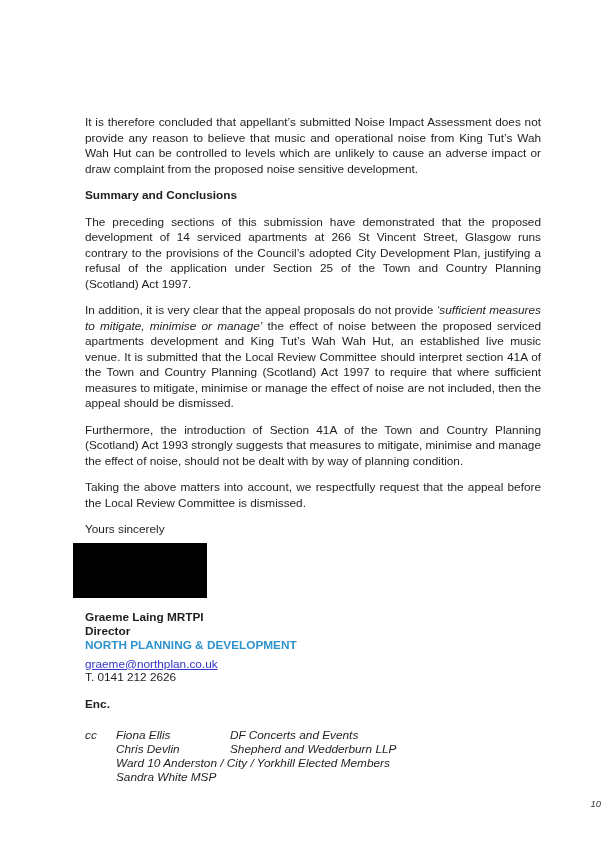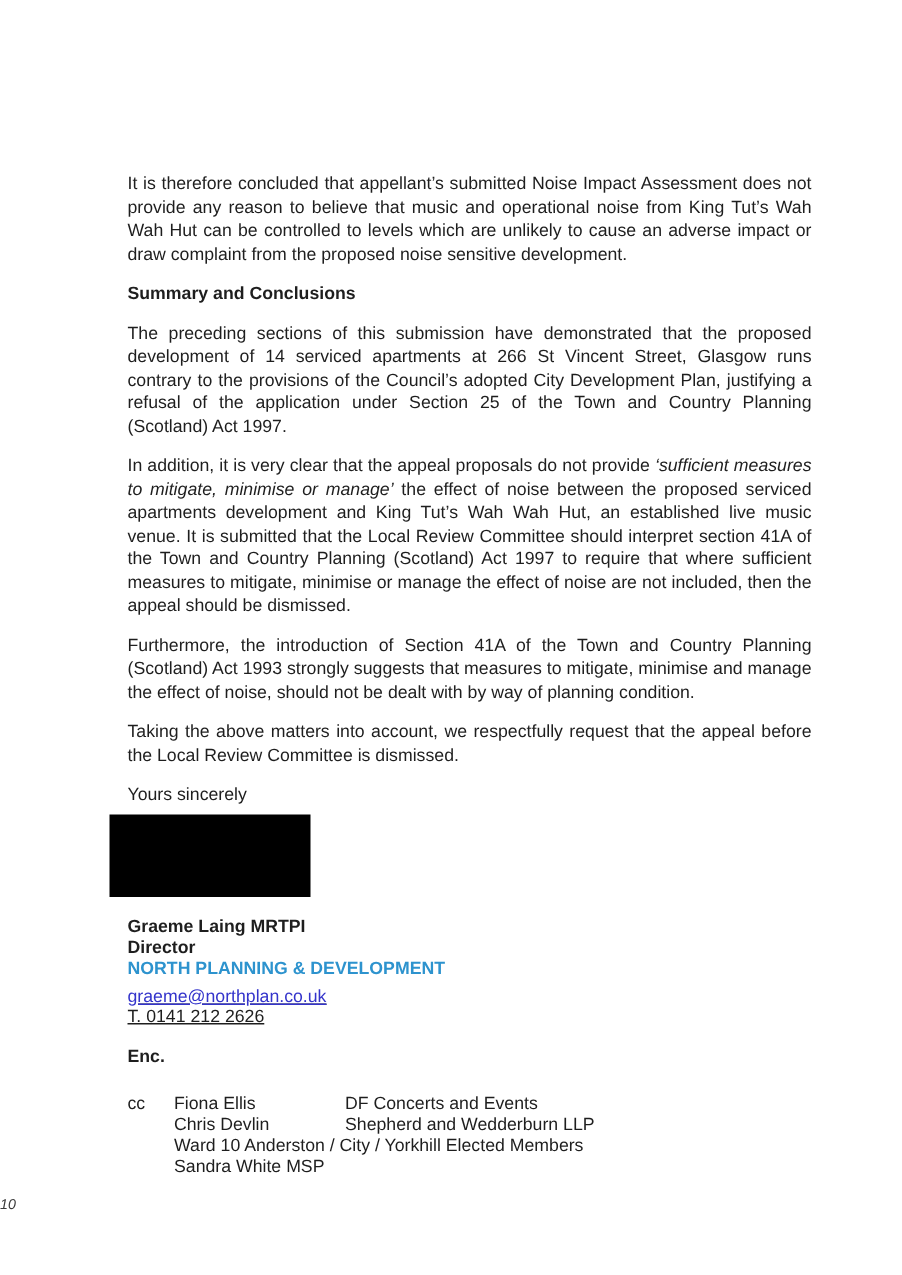--- a/index.html
+++ b/index.html
@@ -46,54 +46,54 @@
     margin: 0 0 6px 0;
   }
   .sig-name, .sig-title { font-weight: bold; }
   .sig-company {
     font-weight: bold;
     color: #2d93ce;
   }
   .contact-block {
     line-height: 13.5px;
     margin: 0 0 10px 0;
-    text-decoration: underline;
   }
   .email-link {
     color: #3434cb;
     text-decoration: underline;
     cursor: pointer;
   }
   .enc {
     font-weight: bold;
     margin: 12px 0 16px 0;
   }
   .appendix {
     font-weight: bold;
     margin: 0 0 10px 0;
   }
   .cc-block {
     display: flex;
     line-height: 14px;
     margin-top: 14px;
+    font-style: italic;
   }
   .cc-label { width: 31px; }
   .cc-rows { flex: 1; }
   .cc-row { display: block; }
   .cc-name {
     display: inline-block;
     min-width: 114px;
     vertical-align: top;
   }
   .page-number {
     position: absolute;
     left: 0;
     right: 0;
     top: 798px;
-    text-align: left;
+    text-align: right;
     font-size: 9.5px;
     color: #3a3a3a;
     font-style: italic;
   }
 </style>
 </head>
 <body>
 
 <div class="page">
   <div class="content">

